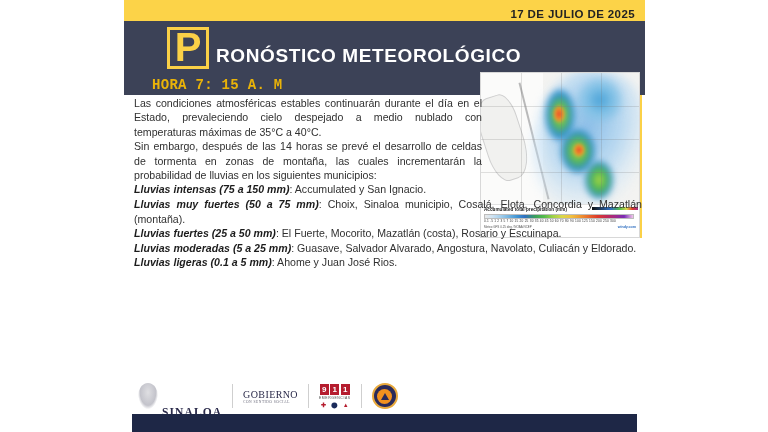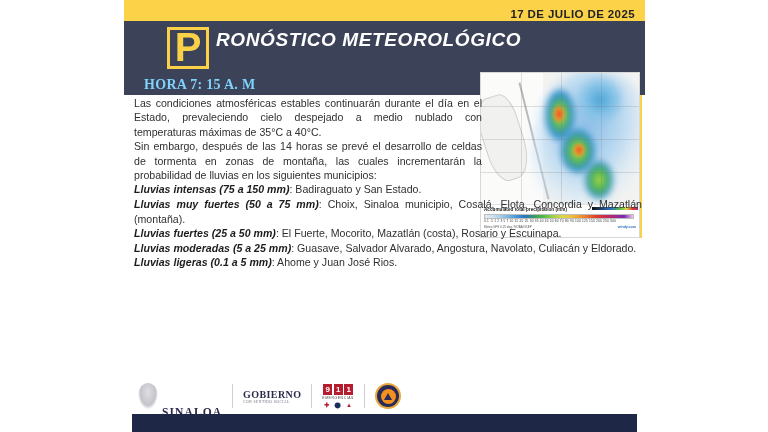--- a/index.html
+++ b/index.html
@@ -43,35 +43,34 @@
     border: 3px solid #fbd147;
     display: flex; align-items: center; justify-content: center;
   }
   .p-letter {
     font-size: 40px; line-height: 36px; font-weight: bold;
     color: #fbd147;
     font-family: "Liberation Sans", sans-serif;
     margin-top: -2px;
   }
   .title-wrap {
-    position: absolute; left: 92px; top: 8px;
+    position: absolute; left: 92px; top: 24px;
     width: 420px;
-    font-style: italic;
   }
   .title-line {
     color: #ffffff; font-weight: bold;
     font-size: 19px; line-height: 22px;
     letter-spacing: 0.6px;
     font-family: "Liberation Sans", sans-serif;
   }
   .hora {
-    position: absolute; left: 20px; top: 56px;
-    color: #7dd3fc; font-weight: bold;
+    position: absolute; left: 28px; top: 56px;
+    color: #eab308; font-weight: bold;
     font-size: 14px; letter-spacing: 0.3px;
-    font-family: Liberation Serif, serif;
+    font-family: Liberation Mono, monospace;
   }
 
   
   .yellow-strip {
     position: absolute;
     left: 511px; top: 95px;
     width: 7px; height: 143px;
     background: #fbd147;
   }
 
@@ -221,21 +220,21 @@
   .sinaloa-name {
     font-size: 11.5px; font-weight: bold; letter-spacing: 1.1px;
     color: #2a2a4a; font-family: "Liberation Serif", serif; margin-top: 36px;
   }
   .sinaloa-sub {
     font-size: 3.4px; letter-spacing: 1.1px; color: #6a6a7a;
     font-family: "Liberation Serif", serif; margin-top: .5px;
   }
   .gob-text { text-align: left; }
   .gob-name {
-    font-size: 10px; font-weight: bold; letter-spacing: .4px;
+    font-size: 10px; font-weight: normal; letter-spacing: .4px;
     color: #2a2a4a; font-family: "Liberation Serif", serif;
   }
   .gob-sub {
     font-size: 3.6px; letter-spacing: .5px; color: #6a6a7a;
     font-family: "Liberation Serif", serif;
   }
   .emg {
     display: flex; flex-direction: column; align-items: center;
   }
   .emg-digits { display: flex; gap: 1.5px; }
@@ -330,21 +329,21 @@
         <span class="legend-brand">windy.com</span>
       </div>
     </div>
   </div>
 
   <div class="body-text">
     <p class="para narrow">Las condiciones atmosféricas estables continuarán durante el día en el Estado, prevaleciendo cielo despejado a medio nublado con temperaturas máximas de 35°C a 40°C.</p>
     <p class="para narrow">Sin embargo, después de las 14 horas se prevé el desarrollo de celdas de tormenta en zonas de montaña, las cuales incrementarán la probabilidad de lluvias en los siguientes municipios:</p>
 
     <p class="rain-line">
-      <span class="rain-label">Lluvias intensas (75 a 150 mm)</span><span>:</span><span> Badiraguato y San Estado.</span>
+      <span class="rain-label">Lluvias intensas (75 a 150 mm)</span><span>:</span><span> Accumulated y San Ignacio.</span>
     </p>
     <p class="rain-line">
       <span class="rain-label">Lluvias muy fuertes (50 a 75 mm)</span><span>:</span><span> Choix, Sinaloa municipio, Cosalá, Elota, Concordia y Mazatlán (montaña).</span>
     </p>
     <p class="rain-line">
       <span class="rain-label">Lluvias fuertes (25 a 50 mm)</span><span>:</span><span> El Fuerte, Mocorito, Mazatlán (costa), Rosario y Escuinapa.</span>
     </p>
     <p class="rain-line">
       <span class="rain-label">Lluvias moderadas (5 a 25 mm)</span><span>:</span><span> Guasave, Salvador Alvarado, Angostura, Navolato, Culiacán y Eldorado.</span>
     </p>

